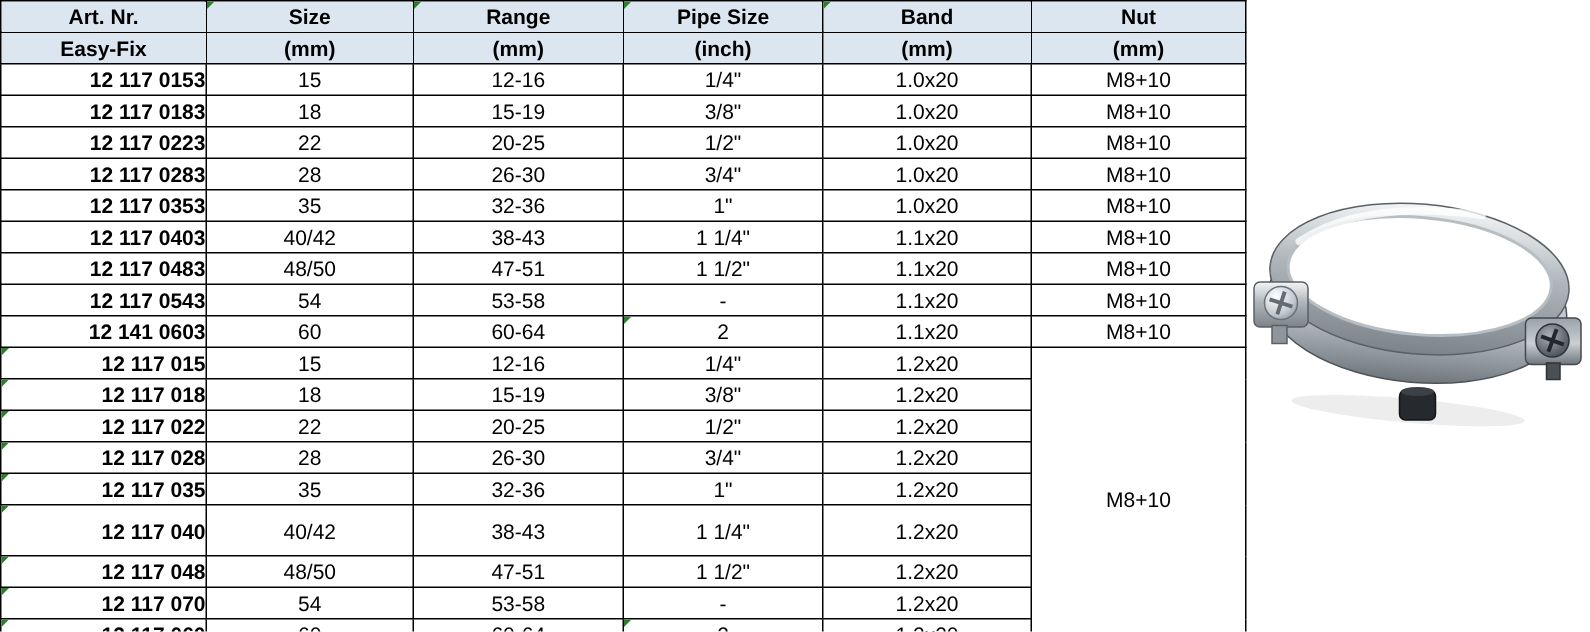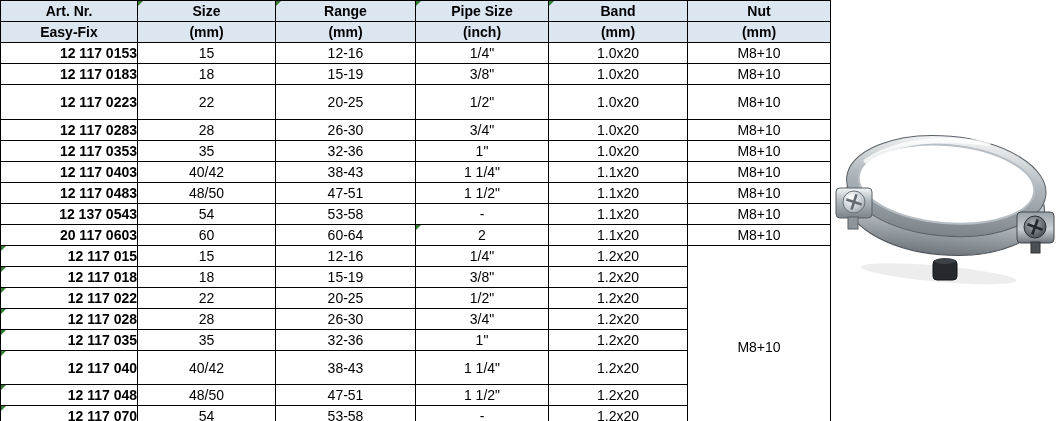--- a/index.html
+++ b/index.html
@@ -93,21 +93,21 @@
           <td><span>M8+10</span></td>
         </tr>
         <tr style="height: 21px;">
           <td class="art"><span>12 117 0183</span></td>
           <td><span>18</span></td>
           <td><span>15-19</span></td>
           <td><span>3/8"</span></td>
           <td><span>1.0x20</span></td>
           <td><span>M8+10</span></td>
         </tr>
-        <tr style="height: 35px; padding-left: 12px;">
+        <tr style="height: 21px; padding-left: 12px;">
           <td class="art"><span>12 117 0223</span></td>
           <td><span>22</span></td>
           <td><span>20-25</span></td>
           <td><span>1/2"</span></td>
           <td><span>1.0x20</span></td>
           <td><span>M8+10</span></td>
         </tr>
         <tr style="height: 21px;">
           <td class="art"><span>12 117 0283</span></td>
           <td><span>28</span></td>
@@ -134,29 +134,29 @@
         </tr>
         <tr style="height: 21px;">
           <td class="art"><span>12 117 0483</span></td>
           <td><span>48/50</span></td>
           <td><span>47-51</span></td>
           <td><span>1 1/2"</span></td>
           <td><span>1.1x20</span></td>
           <td><span>M8+10</span></td>
         </tr>
         <tr style="height: 21px;">
-          <td class="art"><span>12 137 0543</span></td>
+          <td class="art"><span>12 117 0543</span></td>
           <td><span>54</span></td>
           <td><span>53-58</span></td>
           <td><span>-</span></td>
           <td><span>1.1x20</span></td>
           <td><span>M8+10</span></td>
         </tr>
         <tr style="height: 21px;">
-          <td class="art"><span>20 117 0603</span></td>
+          <td class="art"><span>12 141 0603</span></td>
           <td><span>60</span></td>
           <td><span>60-64</span></td>
           <td><span class="tri"></span><span>2</span></td>
           <td><span>1.1x20</span></td>
           <td><span>M8+10</span></td>
         </tr>
         <tr style="height: 21px;">
           <td class="art"><span class="tri"></span><span>12 117 015</span></td>
           <td><span>15</span></td>
           <td><span>12-16</span></td>

